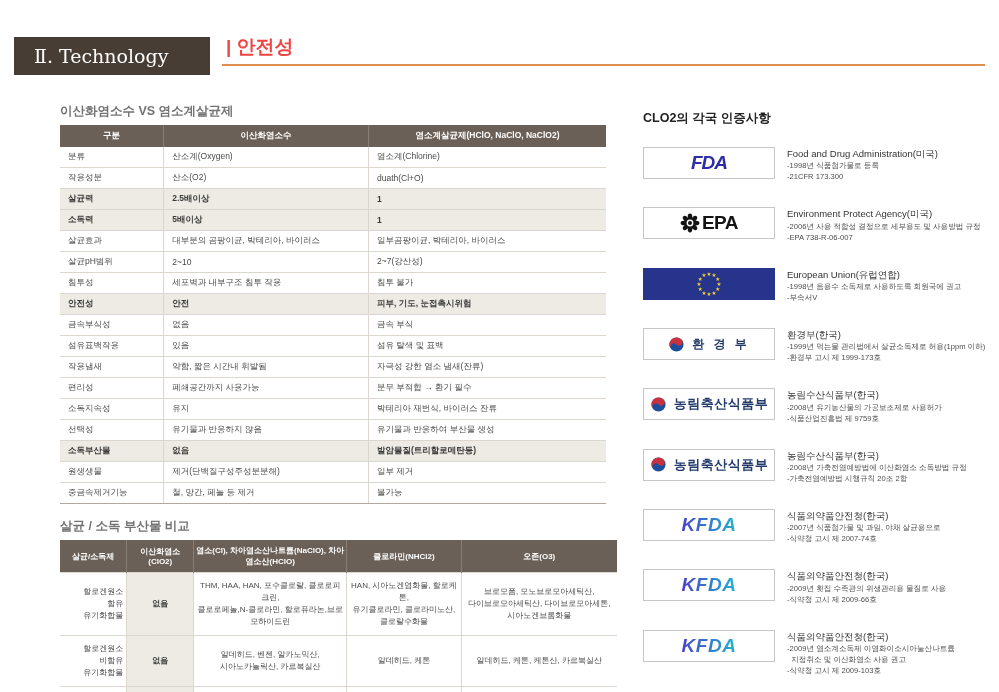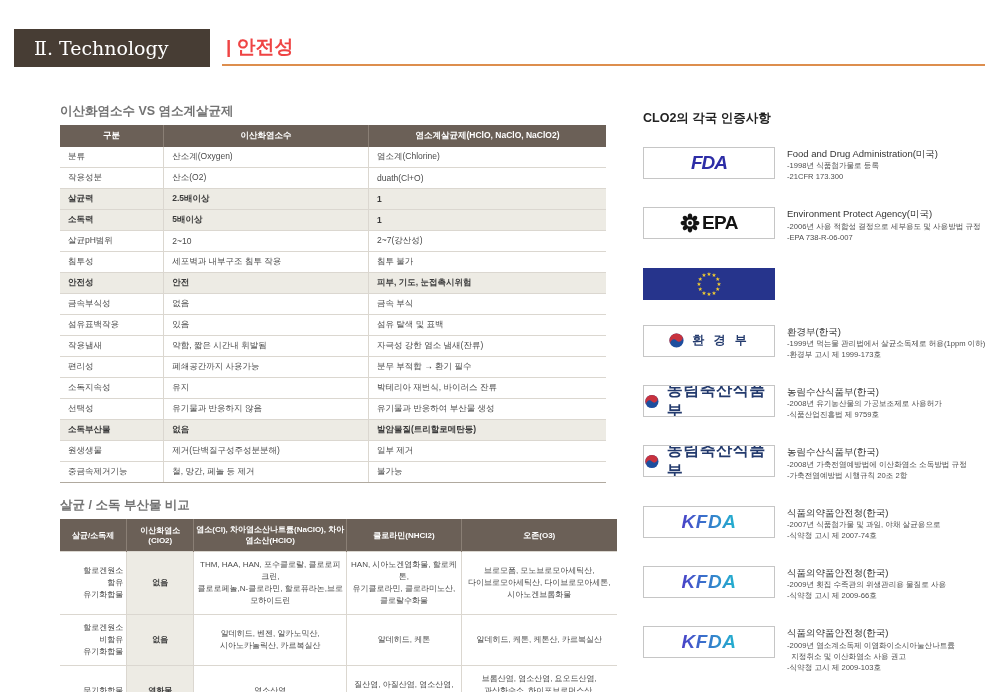--- a/index.html
+++ b/index.html
@@ -1,20 +1,20 @@
 <!DOCTYPE html>
 <html><head>
 <meta charset="utf-8">
 <style>
   html,body{margin:0;padding:0;background:#fff;}
   .page{position:relative;width:999px;height:692px;background:#fff;overflow:hidden;
         font-family:"Liberation Sans",sans-serif;color:#444;}
 
   
-  .section-box{position:absolute;left:14px;top:29px;width:196px;height:38px;
+  .section-box{position:absolute;left:14px;top:37px;width:196px;height:38px;
                background:#473d34;color:#fff;display:flex;align-items:center;
                padding-left:20px;box-sizing:border-box;
                font-family:"DejaVu Serif","Liberation Serif",serif;font-size:19px;}
   .page-title{position:absolute;left:226px;top:34px;font-size:19px;font-weight:bold;color:#ef4444;}
   .title-underline{position:absolute;left:222px;top:64px;width:763px;height:2px;background:#dd8e4e;}
 
   
   .left-col{position:absolute;left:60px;top:103px;width:546px;}
   .tbl-title{font-size:12.5px;font-weight:bold;color:#737373;margin:0 0 5px 0;}
   table{border-collapse:collapse;table-layout:fixed;}
@@ -52,21 +52,21 @@
   .cert-line{font-size:7.6px;color:#4d4d4d;line-height:1.45;white-space:pre;}
 
   .fda-text{font-size:19px;font-weight:bold;font-style:italic;color:#2d2da6;letter-spacing:-1px;
             font-family:"Liberation Sans",sans-serif;}
   .epa-text{font-size:19px;font-weight:900;color:#141414;letter-spacing:-0.5px;margin-left:2px;}
   .kfda-text{font-size:19px;font-weight:bold;font-style:italic;letter-spacing:0.5px;
              background:linear-gradient(90deg,#4a43c8,#23b2cf);
              -webkit-background-clip:text;background-clip:text;color:transparent;}
   .gov-text{font-weight:bold;color:#233a6d;margin-left:7px;}
   .gov-text.wide{font-size:12px;letter-spacing:3px;}
-  .gov-text.narrow{font-size:16px;letter-spacing:0.5px;}
+  .gov-text.narrow{font-size:13px;letter-spacing:0.5px;}
 </style>
 </head>
 <body>
 
 <div class="page">
 
   <div class="section-box">
     <span>Ⅱ. Technology</span>
   </div>
   <div class="page-title">| 안전성</div>
@@ -100,20 +100,25 @@
           </tr>
           <tr class="hl">
             <td>살균력</td>
             <td>2.5배이상</td>
             <td>1</td>
           </tr>
           <tr class="hl">
             <td>소독력</td>
             <td>5배이상</td>
             <td>1</td>
+          </tr>
+          <tr>
+            <td>살균효과</td>
+            <td>대부분의 곰팡이균, 박테리아, 바이러스</td>
+            <td>일부곰팡이균, 박테리아, 바이러스</td>
           </tr>
           <tr>
             <td>살균pH범위</td>
             <td>2~10</td>
             <td>2~7(강산성)</td>
           </tr>
           <tr>
             <td>침투성</td>
             <td>세포벽과 내부구조 침투 작용</td>
             <td>침투 불가</td>
@@ -272,20 +277,25 @@
               <text x="74.7" y="21.0" font-size="5.5" fill="#f8d12e" text-anchor="middle" dominant-baseline="central">★</text>
               <text x="71.0" y="24.7" font-size="5.5" fill="#f8d12e" text-anchor="middle" dominant-baseline="central">★</text>
               <text x="66.0" y="26.0" font-size="5.5" fill="#f8d12e" text-anchor="middle" dominant-baseline="central">★</text>
               <text x="61.0" y="24.7" font-size="5.5" fill="#f8d12e" text-anchor="middle" dominant-baseline="central">★</text>
               <text x="57.3" y="21.0" font-size="5.5" fill="#f8d12e" text-anchor="middle" dominant-baseline="central">★</text>
               <text x="56.0" y="16.0" font-size="5.5" fill="#f8d12e" text-anchor="middle" dominant-baseline="central">★</text>
               <text x="57.3" y="11.0" font-size="5.5" fill="#f8d12e" text-anchor="middle" dominant-baseline="central">★</text>
               <text x="61.0" y="7.3" font-size="5.5" fill="#f8d12e" text-anchor="middle" dominant-baseline="central">★</text>
             </svg>
           </div>
+          <div class="cert-text">
+            <div class="cert-title">European Union(유럽연합)</div>
+            <div class="cert-line">-1998년 음용수 소독제로 사용하도록 회원국에 권고</div>
+            <div class="cert-line">-부속서V</div>
+          </div>
         </div>
         <div class="cert-item">
           <div class="cert-logo">
             <svg width="17" height="17" viewBox="0 0 24 24">
               <g transform="rotate(-45 12 12)">
                 <circle cx="12" cy="12" r="10" fill="#1d4e9e"></circle>
                 <path d="M2 12a10 10 0 0 1 20 0a5 5 0 0 1 -10 0a5 5 0 0 0 -10 0Z" fill="#c8323e"></path>
               </g>
             </svg>
             <span class="gov-text wide">환 경 부</span>

